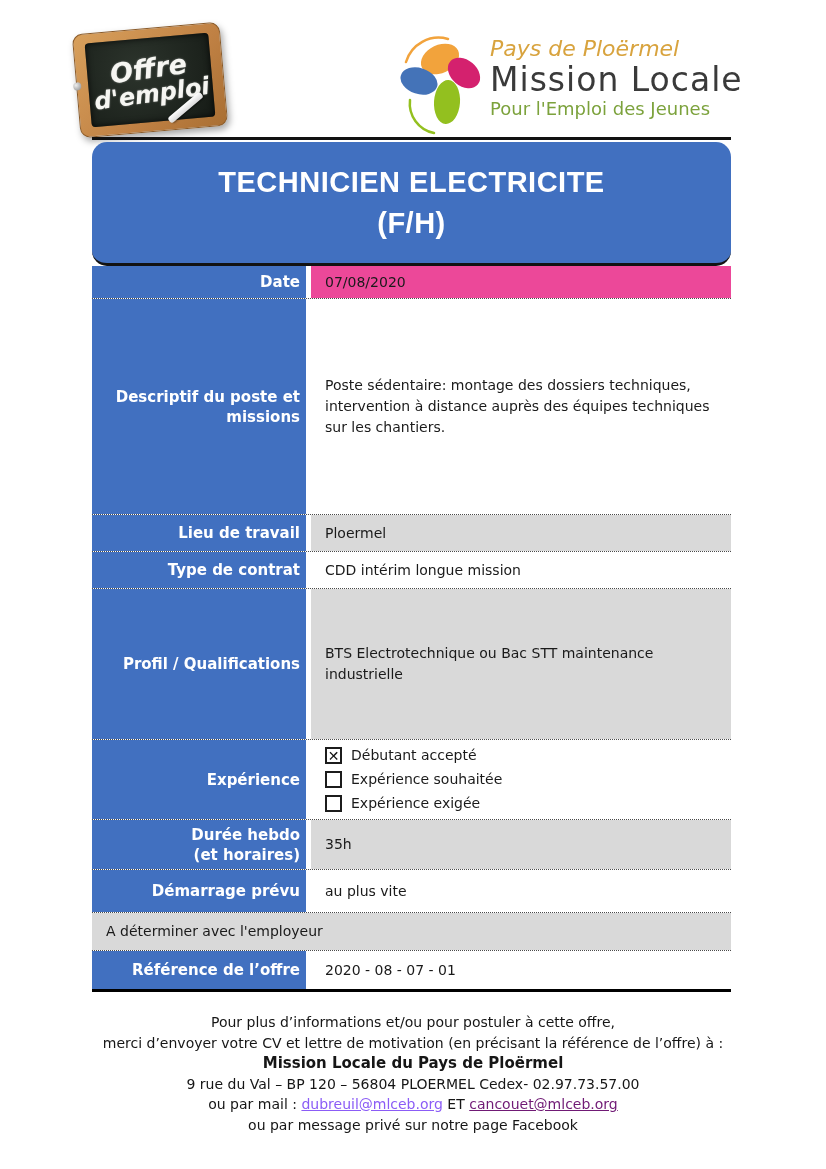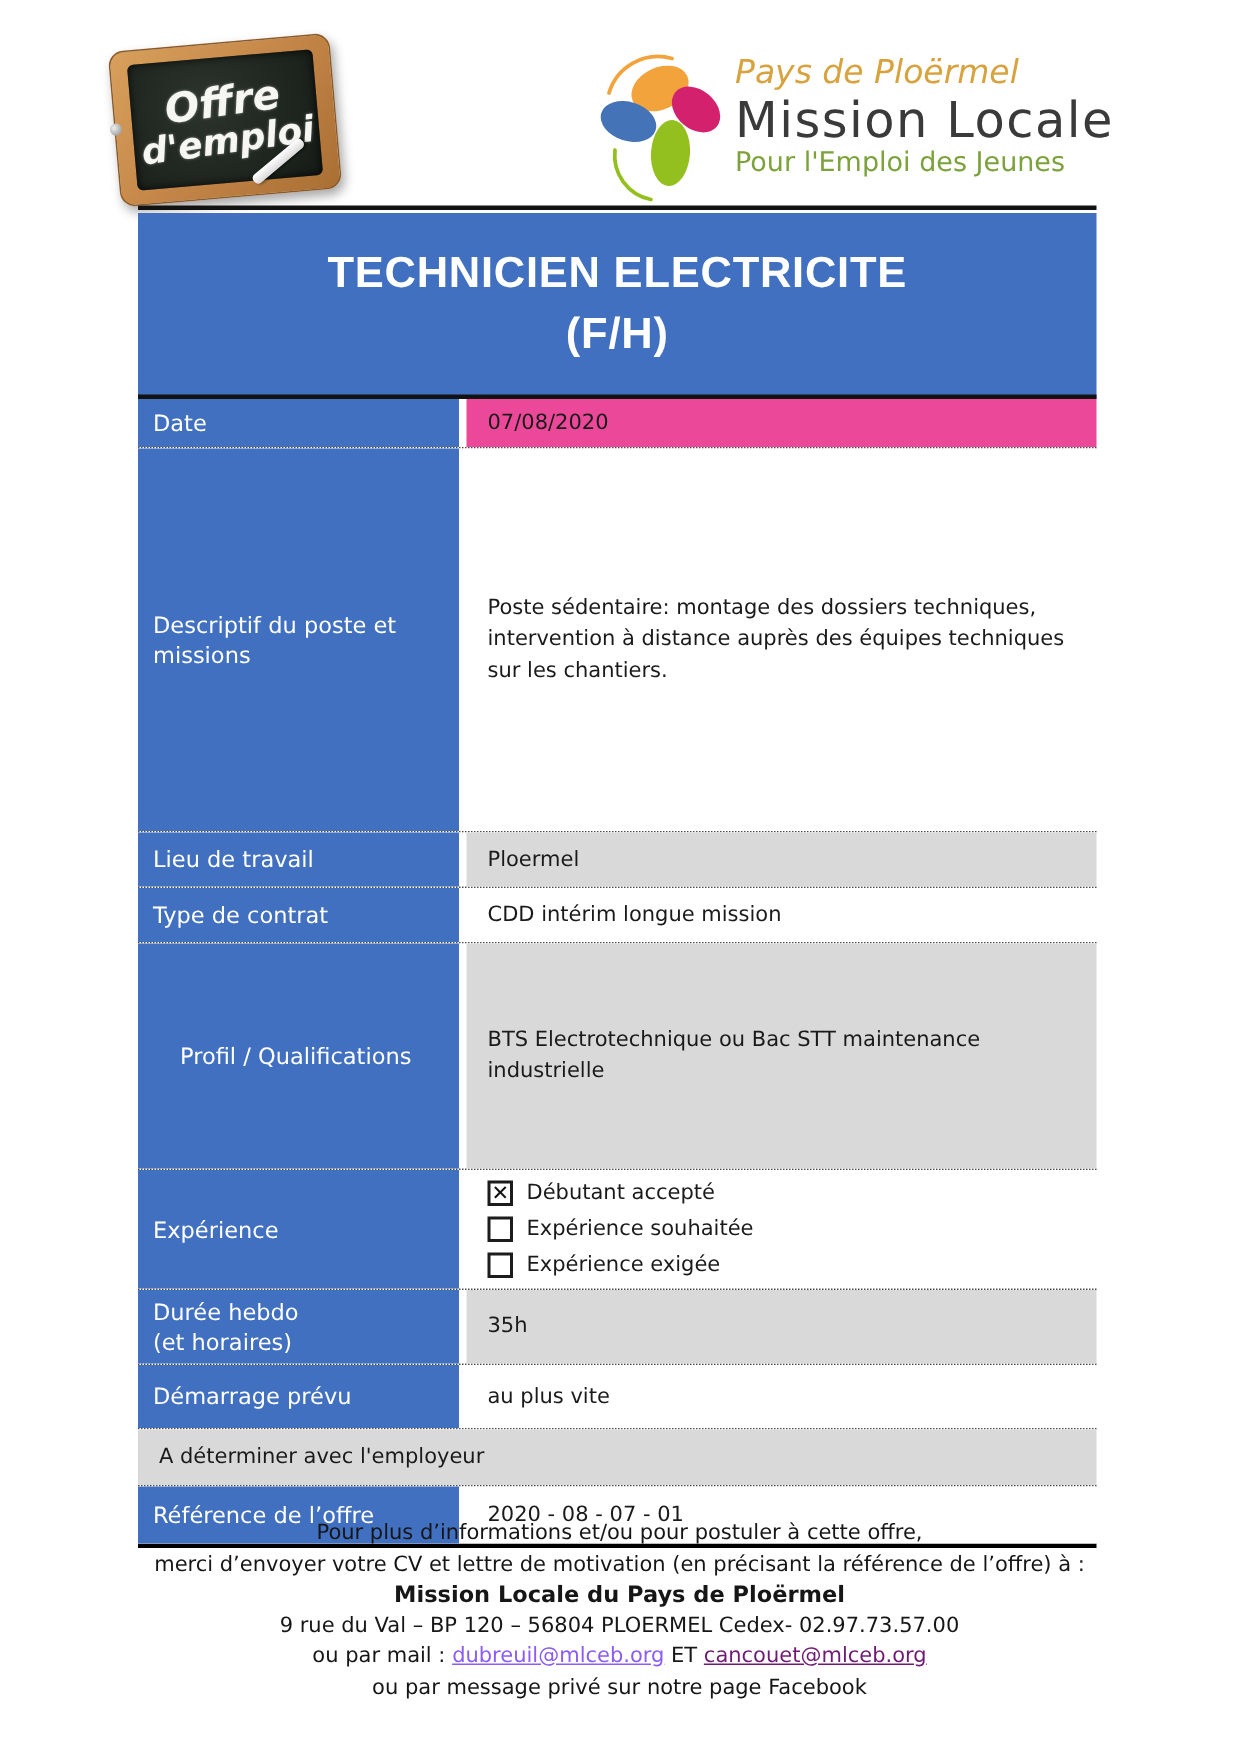--- a/index.html
+++ b/index.html
@@ -69,30 +69,31 @@
 
   
   .jobtable {
     position:absolute; left:92px; top:266px; width:639px;
     border-bottom:3px solid #000; background:#fff;
   }
   .row { display:flex; border-bottom:1px dotted #4a4a4a; background:#fff; }
   .row:last-child { border-bottom:none; }
   .cell-label {
     width:214px; margin-right:5px; flex:0 0 auto;
-    color:#fff; font-weight:normal; font-size:15px; line-height:20px;
+    color:#fff; font-weight:bold; font-size:15px; line-height:20px;
     display:flex; flex-direction:column; justify-content:center;
     padding:4px 6px 4px 10px;
+    text-align:right;
   }
   .cell-value {
     flex:1 1 auto; font-size:14px; line-height:21px;
     display:flex; flex-direction:column; justify-content:center;
     padding:4px 8px 4px 14px;
   }
-  .r0{height:33px} .r1{height:256px} .r2{height:37px} .r3{height:37px}
+  .r0{height:33px} .r1{height:216px} .r2{height:37px} .r3{height:37px}
   .r4{height:151px} .r5{height:80px} .r6{height:50px} .r7{height:43px}
   .r8{height:38px} .r9{height:38px}
 
   .chk-line { display:flex; align-items:center; height:25px; }
   .chk-box {
     width:17px; height:17px; border:2px solid #1c1c1c; background:#fff;
     display:inline-flex; align-items:center; justify-content:center;
     margin-right:9px; flex:0 0 auto; font-size:14px; line-height:14px;
     font-weight:bold; color:#111; cursor:pointer;
   }
@@ -135,21 +136,21 @@
       </svg>
       <div class="logo-textblock">
         <div class="logo-region" style="color: rgb(216, 163, 62);">Pays de Ploërmel</div>
         <div class="logo-name" style="color: rgb(58, 58, 58);">Mission Locale</div>
         <div class="logo-tagline" style="color: rgb(124, 162, 60);">Pour l'Emploi des Jeunes</div>
       </div>
     </div>
   </div>
 
   <div class="banner">
-    <div class="banner-inner" style="background: rgb(65, 112, 192);">
+    <div class="banner-inner" style="background: rgb(65, 112, 192); border-radius: 15px;">
       <div>TECHNICIEN ELECTRICITE</div>
       <div>(F/H)</div>
     </div>
   </div>
 
   <div class="jobtable">
 
     <div class="row r0">
       <div class="cell-label" style="background: rgb(65, 112, 192);">
           <span>Date</span>

